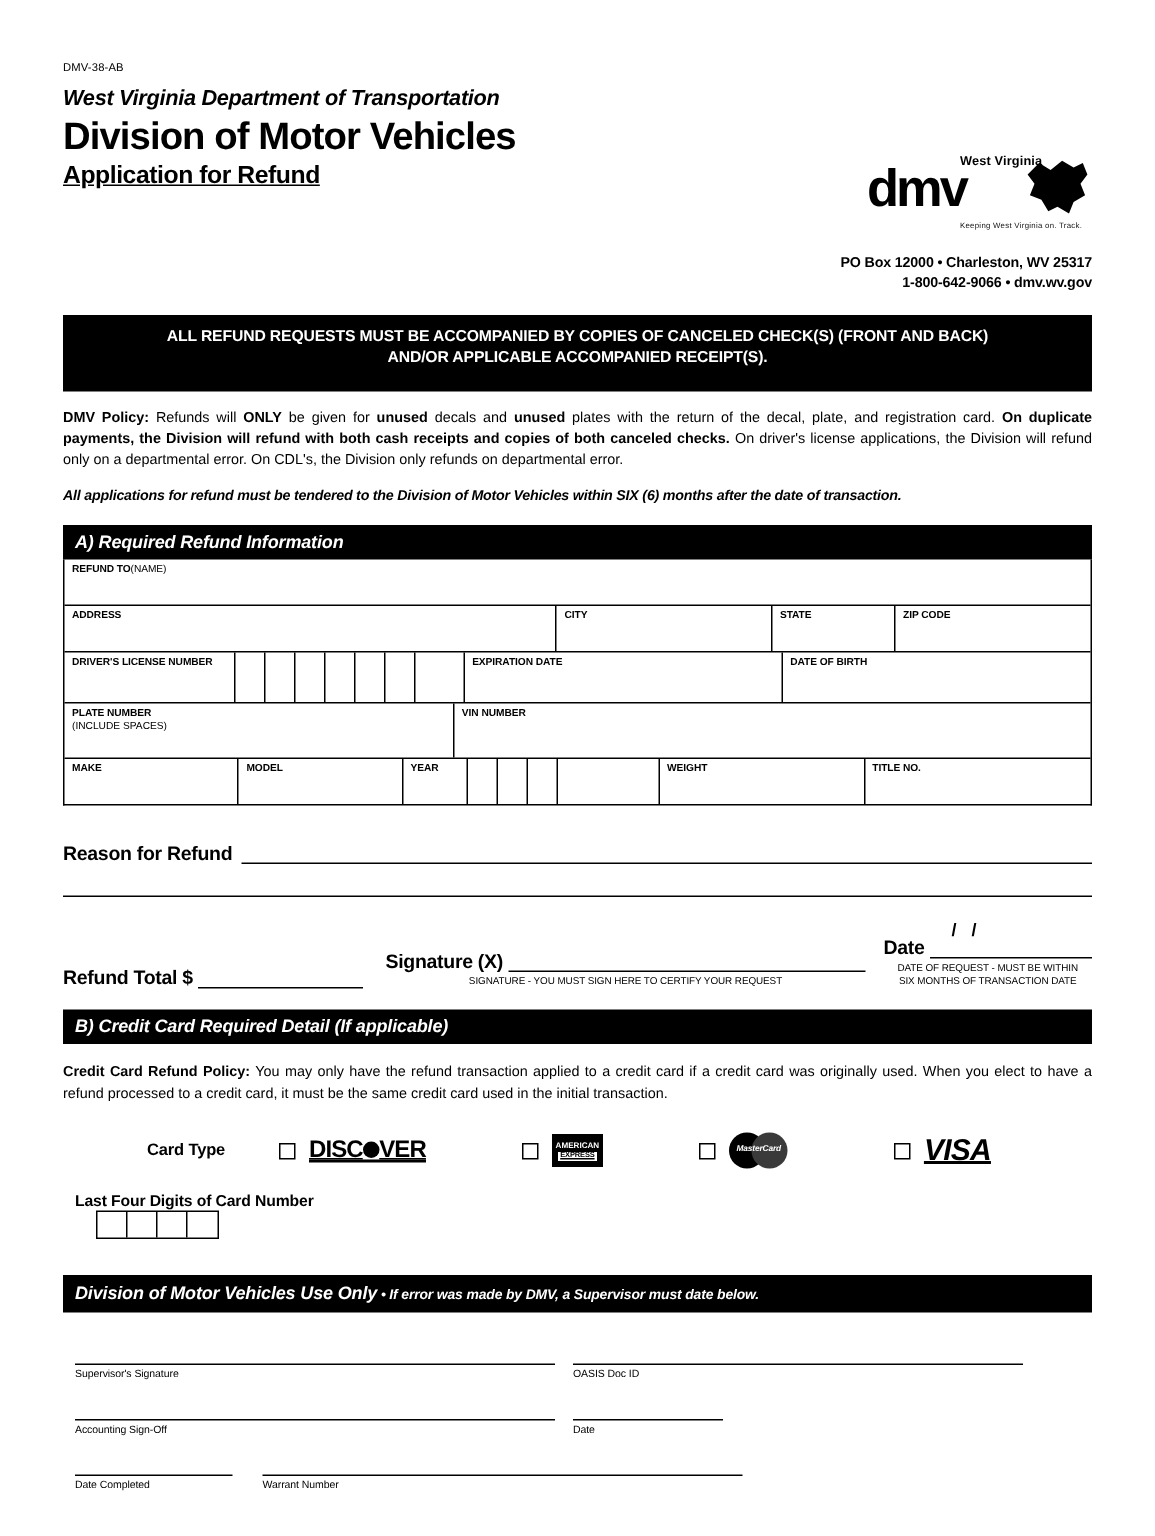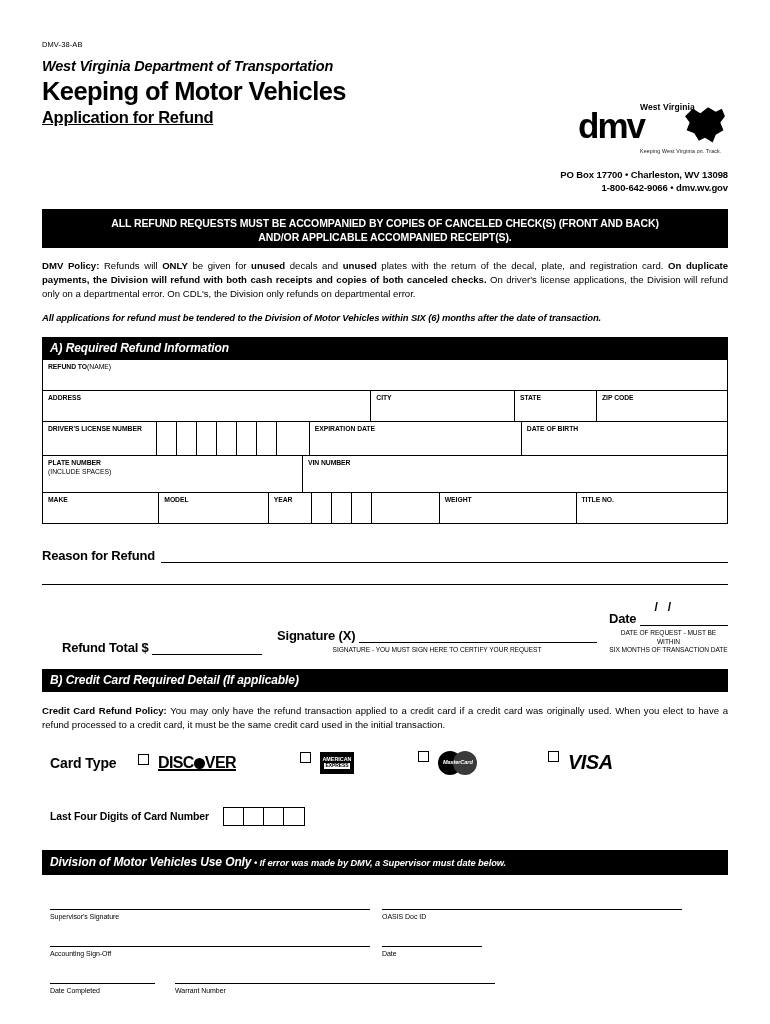--- a/index.html
+++ b/index.html
@@ -109,21 +109,21 @@
     letter-spacing: -.1px;
   }
 
   
   .banner {
     background: #000000;
     color: #ffffff;
     text-align: center;
     font-size: 10.5px;
     font-weight: bold;
-    padding: 7px 6px 4px 6px;
+    padding: 7px 6px 16px 6px;
     margin-top: 16px;
     line-height: 1.35;
     letter-spacing: -.1px;
   }
 
   
   .policy {
     font-size: 9.6px;
     line-height: 1.45;
     margin-top: 11px;
@@ -249,34 +249,35 @@
     margin-top: 12px;
     text-align: justify;
   }
   .cardtype-row {
     display: flex;
     align-items: center;
     margin-top: 18px;
     padding-left: 8px;
   }
   .cardtype-label {
-    font-size: 14px;
+    font-size: 11px;
     font-weight: bold;
     width: 88px;
     letter-spacing: -.1px;
+    margin-left: 48px;
   }
   .cb {
     width: 11px;
     height: 11px;
     border: 1.3px solid #000;
     display: inline-block;
     margin-right: 9px;
     flex: 0 0 auto;
   }
-  .brand { display: flex; align-items: flex-start; }
+  .brand { display: flex; align-items: center; text-decoration: underline; }
   .brand + .brand { margin-left: 36px; padding-left: 28px; }
 
   .discover {
     font-size: 16px;
     font-weight: bold;
     letter-spacing: -.6px;
     position: relative;
     display: inline-block;
   }
   .discover .ball {
@@ -348,23 +349,24 @@
 
   .visa {
     font-size: 20px;
     font-weight: bold;
     font-style: italic;
     letter-spacing: -.5px;
   }
 
   .lastfour-row {
     display: flex;
-    align-items: center;
-    margin-top: 32px;
+    align-items: flex-start;
+    margin-top: 16px;
     padding-left: 8px;
+    flex-direction: column;
   }
   .lastfour-label {
     font-size: 10.5px;
     font-weight: bold;
     letter-spacing: -.1px;
   }
   .lastfour-boxes {
     display: flex;
     margin-left: 14px;
     border: 1px solid #000;
@@ -411,33 +413,33 @@
 
 <div class="page">
 
   <div class="doc-codes">
     <div>DMV-38-AB</div>
   </div>
 
   <div class="header-row">
     <div class="header-left">
       <div class="dept-line">West Virginia Department of Transportation</div>
-      <div class="division-line">Keeping of Motor Vehicles</div>
+      <div class="division-line">Division of Motor Vehicles</div>
       <div class="app-line">Application for Refund</div>
     </div>
     <div class="header-right">
       <div class="logo-wrap">
         <div class="logo-wv">West Virginia</div>
         <div class="logo-dmv">dmv</div>
         <div class="logo-tag">Keeping West Virginia on. Track.</div>
         <svg class="logo-state" viewBox="0 0 60 52">
           <path d="M4 16 L14 6 L24 12 L34 4 L44 10 L52 6 L56 16 L50 24 L54 34 L44 40 L40 50 L30 44 L22 48 L16 38 L6 34 L10 24 Z" fill="#000"></path>
         </svg>
       </div>
-      <div class="addr-line">PO Box 17700 • Charleston, WV 13098</div>
+      <div class="addr-line">PO Box 12000 • Charleston, WV 25317</div>
       <div class="addr-line2">1-800-642-9066 • dmv.wv.gov</div>
     </div>
   </div>
 
   <div class="banner">
     <div>ALL REFUND REQUESTS MUST BE ACCOMPANIED BY COPIES OF CANCELED CHECK(S) (FRONT AND BACK)</div>
     <div>AND/OR APPLICABLE ACCOMPANIED RECEIPT(S).</div>
   </div>
 
   <div class="policy">
@@ -543,21 +545,21 @@
     </div>
   </div>
 
   <div class="reason">
     <div class="reason-label">Reason for Refund</div>
     <div class="rule"></div>
   </div>
   <div class="reason2"></div>
 
   <div class="totals">
-    <div style="width:215px;margin-left:20px;">
+    <div style="width:215px;">
       <div class="tot-block">
         <div class="tot-label">Refund Total $</div>
         <div class="tot-rule" style="width:110px; margin-left:3px;"></div>
       </div>
     </div>
     <div style="width:320px;">
       <div class="tot-block">
         <div class="tot-label">Signature (X)</div>
         <div class="tot-rule" style="flex:1; margin-left:4px;"></div>
       </div>

